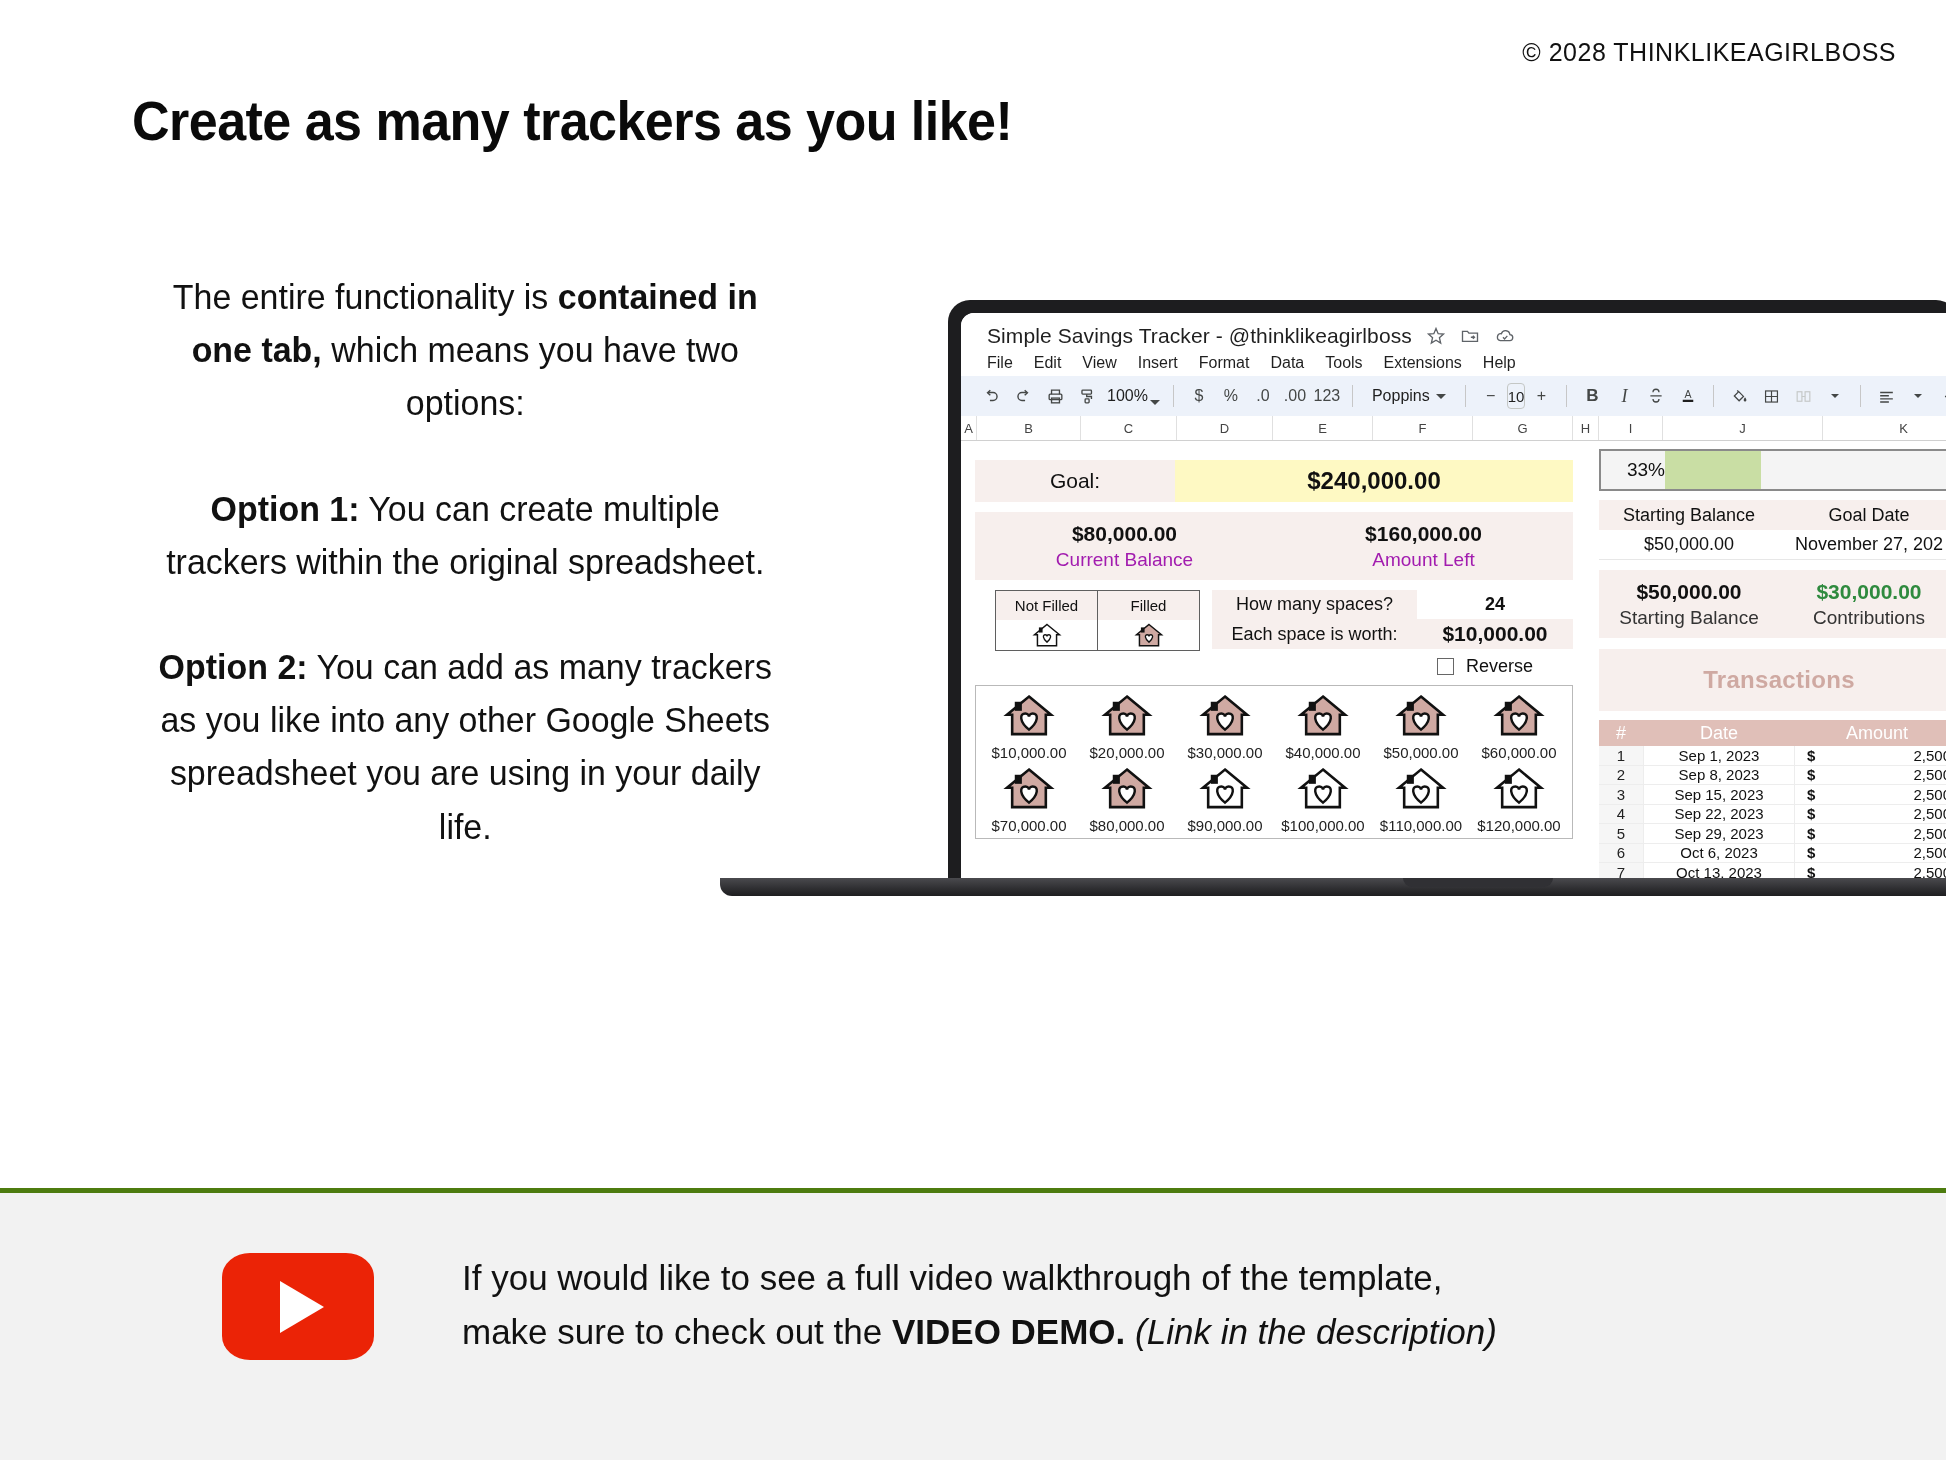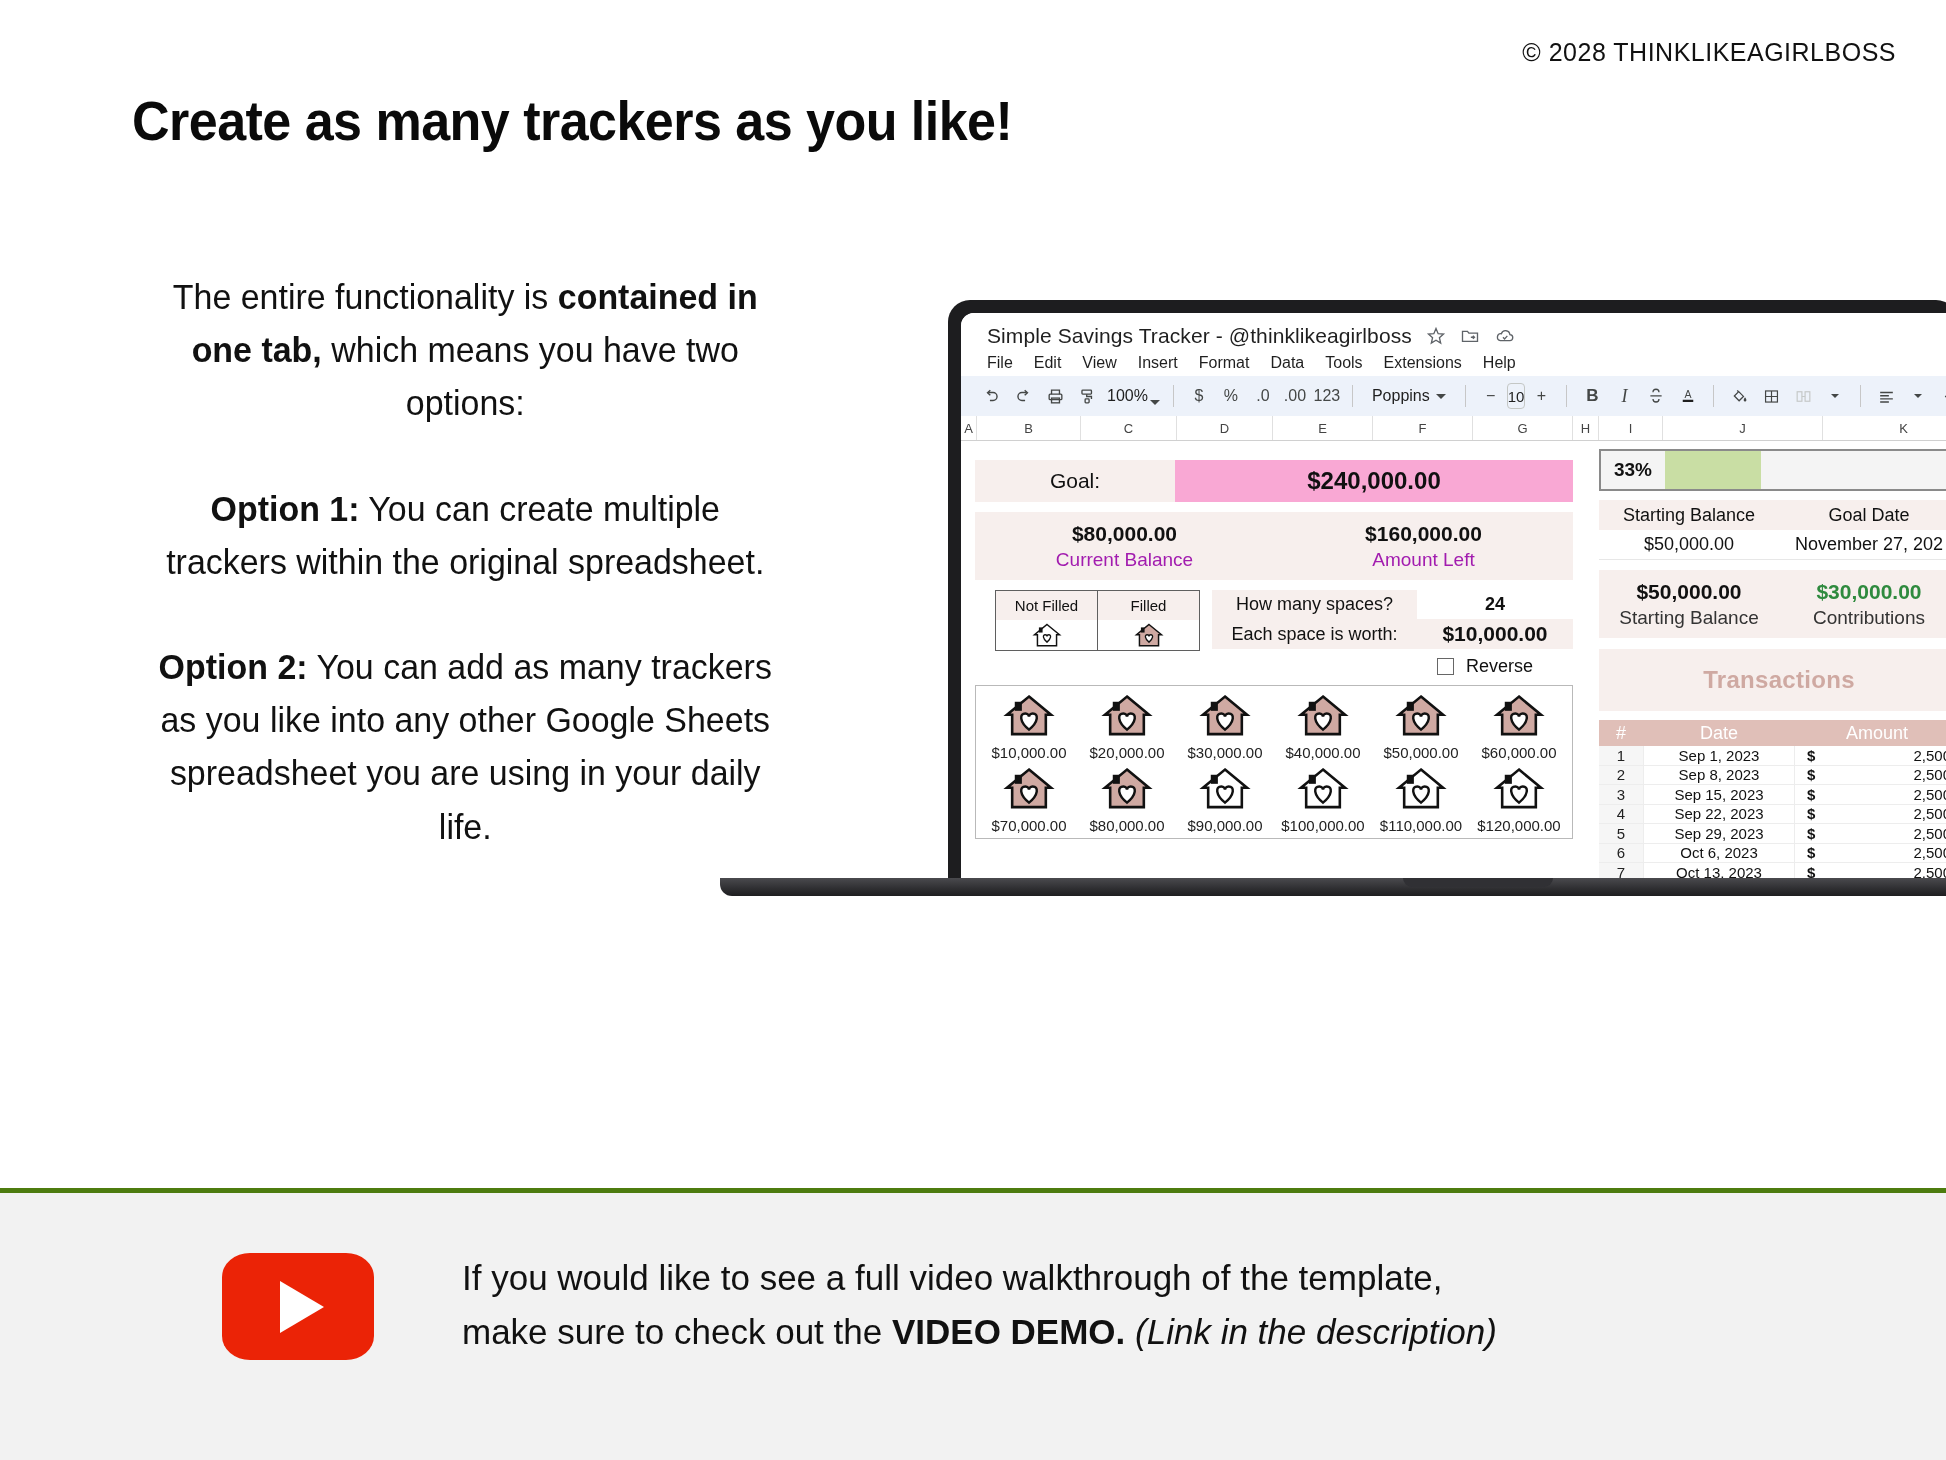--- a/index.html
+++ b/index.html
@@ -147,21 +147,21 @@
   .card-title {
     border:2px solid #7a7a7a;
     height: 42px;
     display:flex; align-items:center; justify-content:center;
     font-weight:700; font-size:22px; color:#111;
     background:#fff;
     width: 598px;
   }
   .goal-row { display:flex; width:598px; margin-top:9px; height:42px; }
   .goal-label { flex: 0 0 200px; background:#f7efed; display:flex;align-items:center;justify-content:center; font-size:21px; color:#111; }
-  .goal-value { flex:1; background:#f9a8d4; display:flex;align-items:center;justify-content:center; font-weight:700; font-size:24px; color:#111; }
+  .goal-value { flex:1; background:#fef9c3; display:flex;align-items:center;justify-content:center; font-weight:700; font-size:24px; color:#111; }
 
   .bal-row { width:598px; margin-top:10px; background:#f7efed; height:68px; display:flex; }
   .bal-cell { flex:1; display:flex; flex-direction:column; align-items:center; justify-content:center; gap:3px; }
   .bal-amount { font-weight:700; font-size:21px; color:#111; }
   .bal-label { font-size:19px; color:#a21caf;text-align:right; }
 
   .mini-table { width:598px; margin-top:10px; display:flex;padding-left:20px; }
   .mt-left { width: 205px; border:1.5px solid #5f5f5f; }
   .mt-lrow { display:flex; height:29px; }
   .mt-lrow.head > div { background:#f7efed; font-size:15px; color:#111; }
@@ -178,21 +178,21 @@
   .reverse-box { width:17px;height:17px;border:1.5px solid #666; background:#fff; }
   .reverse-label { font-size:18px; color:#111; }
 
   .houses-box { width:598px; border:1px solid #b9b9b9; margin-top:4px; padding: 8px 4px 4px 4px; }
   .houses-row { display:flex; }
   .house-cell { flex:1; display:flex; flex-direction:column; align-items:center; gap:2px; }
   .house-amt { font-size:15px; color:#222; }
 
   
   .prog-wrap { border:2px solid #8a8a8a; height:42px; display:flex; align-items:center; background:#f4f4f4; width:360px; }
-  .prog-pct { width:64px; text-align:center; font-weight:700; font-size:19px; color:#111; flex:none; }
+  .prog-pct { width:64px; text-align:right; font-weight:400; font-size:19px; color:#111; flex:none; }
   .prog-track { flex:1; height:100%; background:#f4f4f4; position:relative; }
   .prog-fill { height:100%; background:#c9dea4; }
 
   .rt-head { display:flex; width:360px; margin-top:9px; height:30px; background:#f7efed; }
   .rt-head > div { flex:1; display:flex;align-items:center;justify-content:center; font-size:18px; color:#111; }
   .rt-vals { display:flex; width:360px; height:30px; background:#fff; border-bottom:1px solid #e7e7e7;}
   .rt-vals > div { flex:1; display:flex;align-items:center;justify-content:center; font-size:18px; color:#111; }
 
   .rt-bal { width:360px; margin-top:10px; background:#f7efed; height:68px; display:flex; }
   .rt-bal .bal-label2 { font-size:19px; color:#333; }

